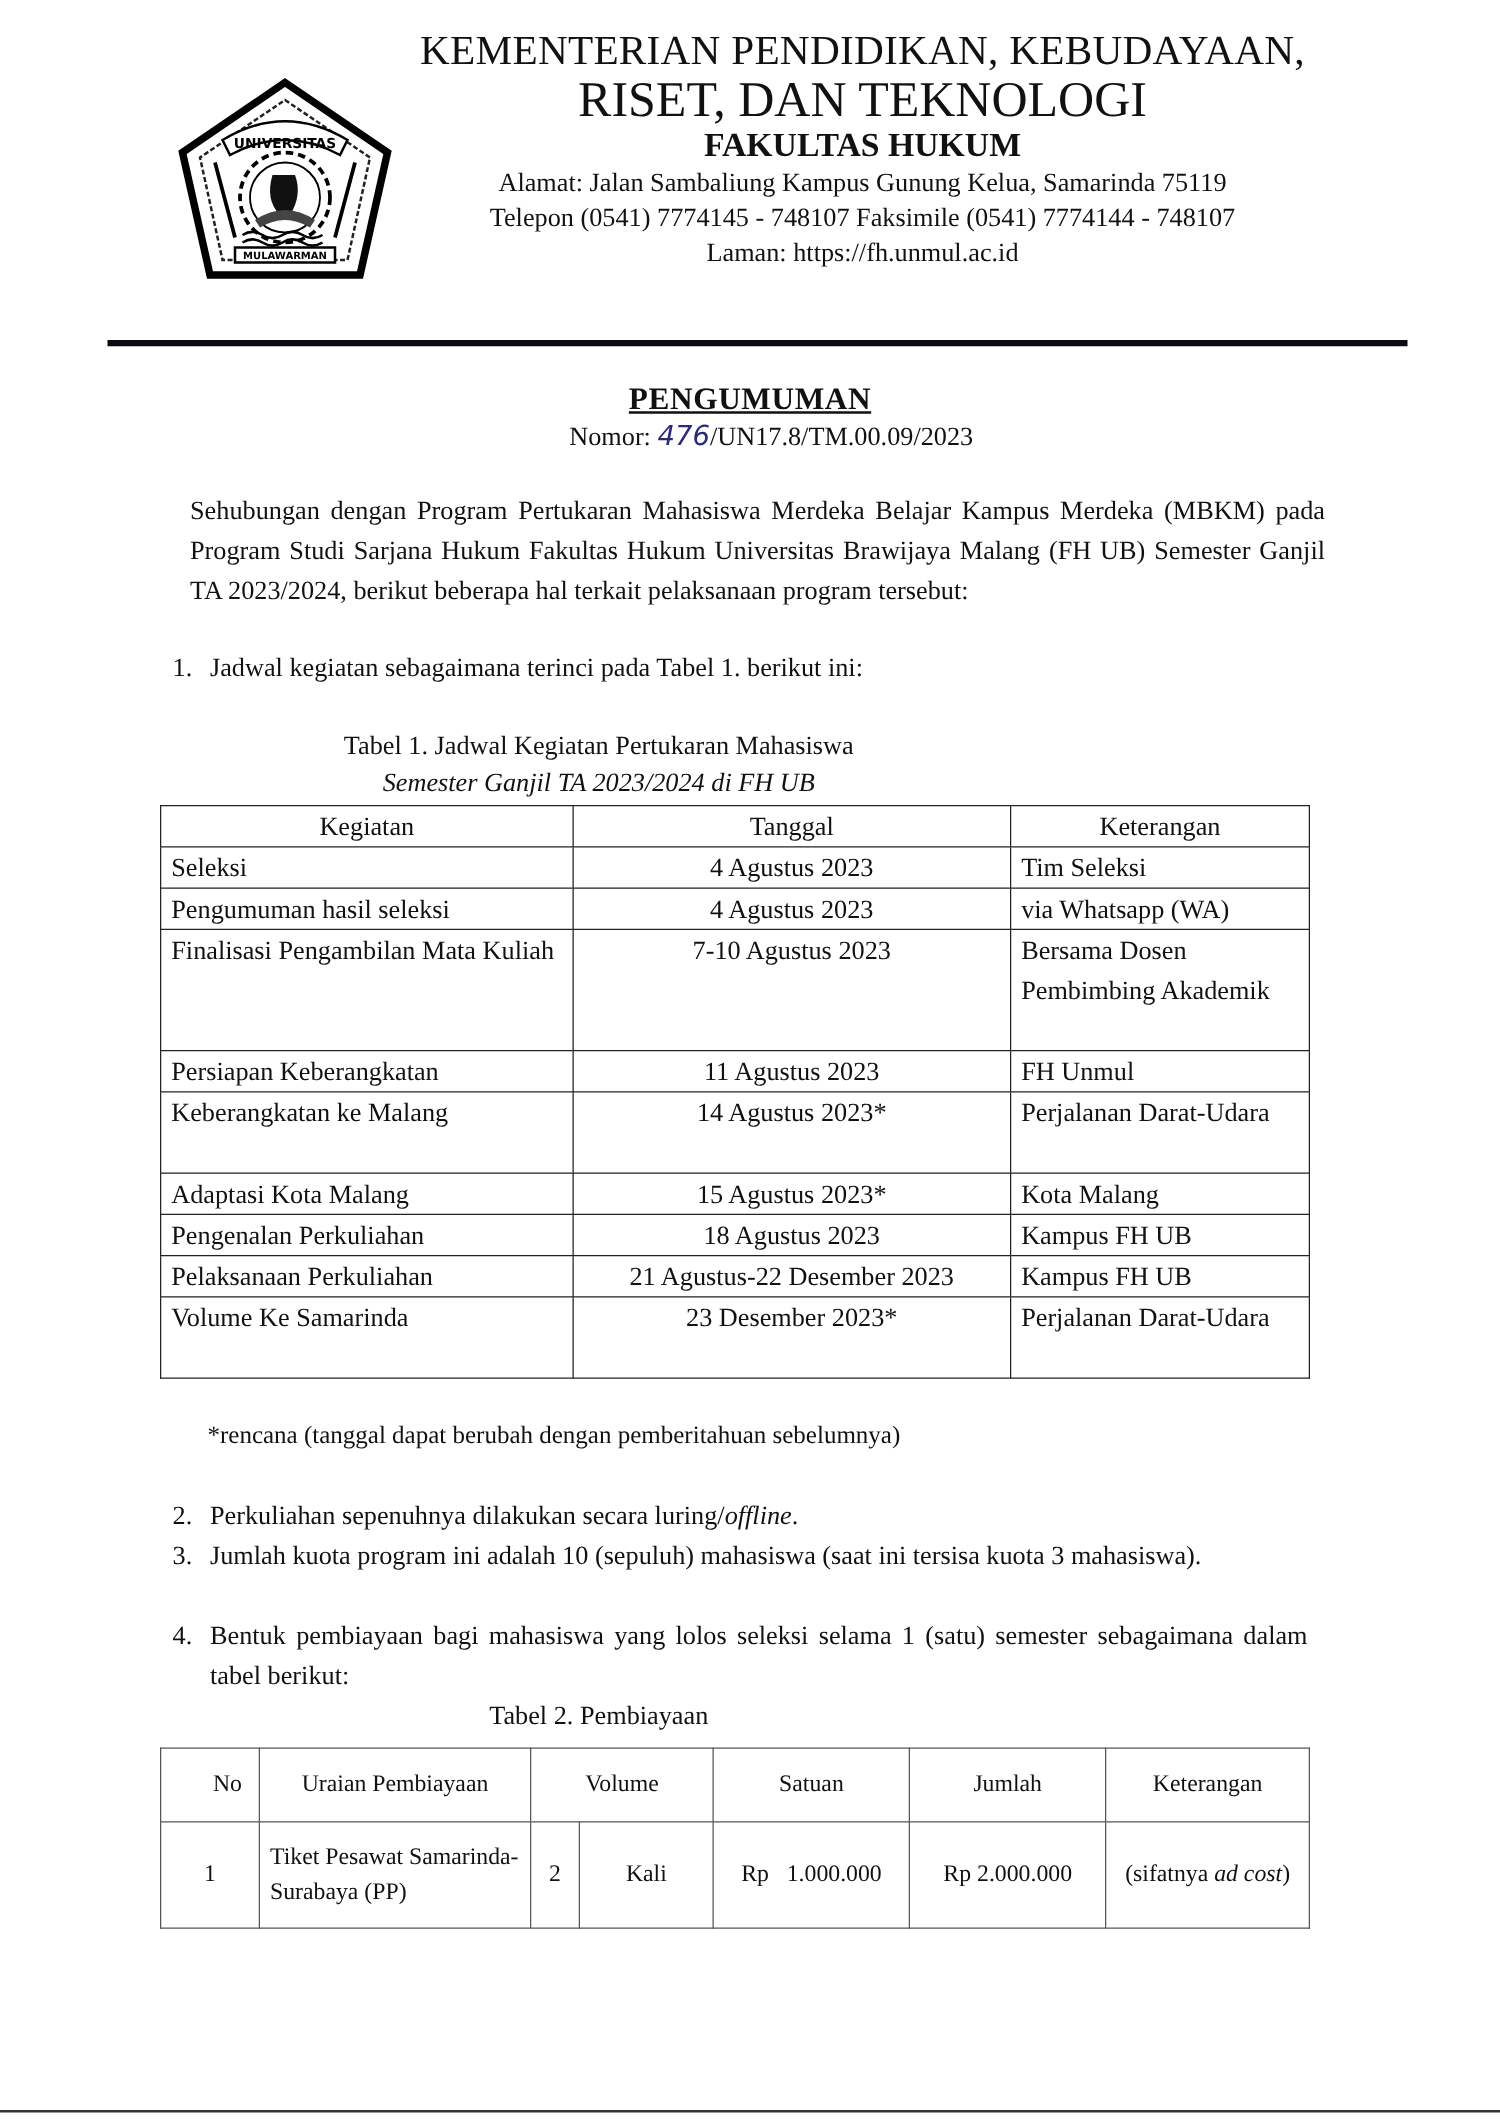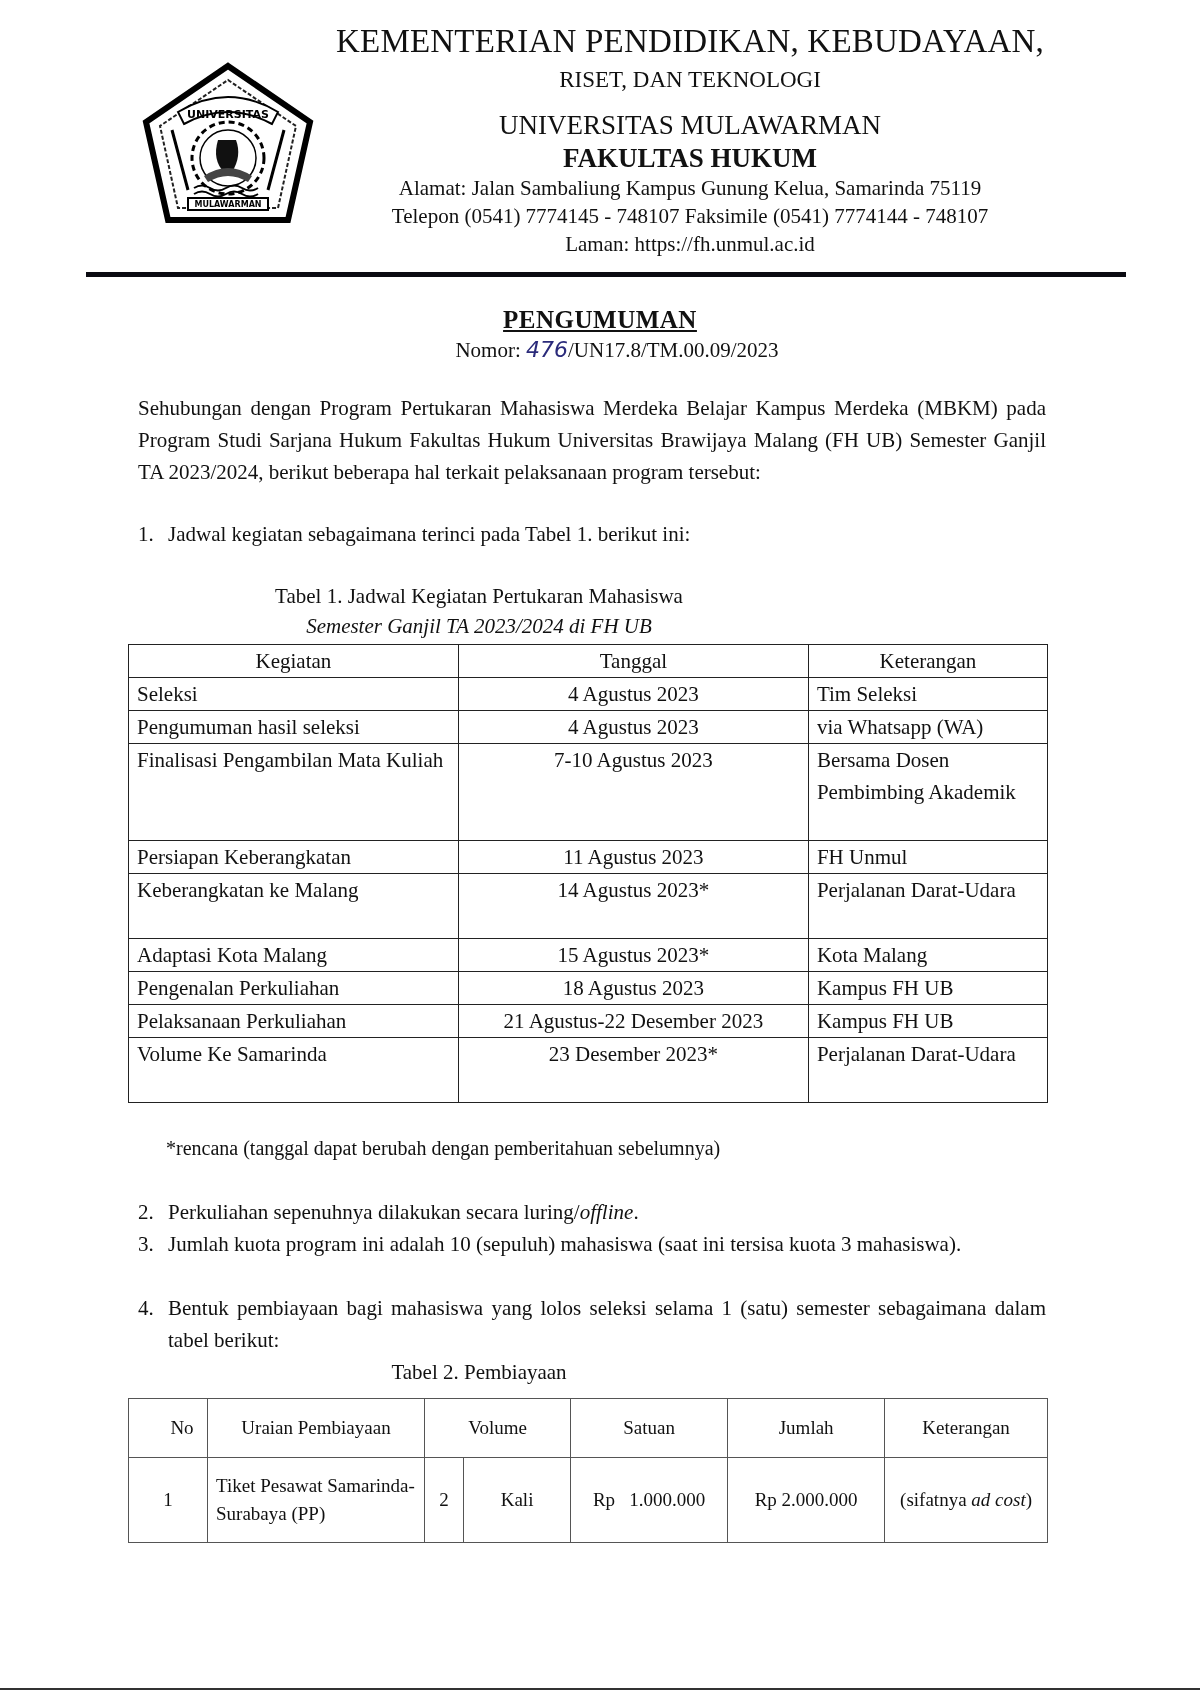--- a/index.html
+++ b/index.html
@@ -6,34 +6,34 @@
   body {
     width: 1200px; height: 1697px; position: relative; overflow: hidden;
     font-family: "Liberation Serif", "DejaVu Serif", serif; color: #111;
   }
   .page { position: absolute; left: 0; top: 0; width: 1200px; height: 1697px; }
 
   
   .logo { position: absolute; left: 138px; top: 60px; width: 180px; height: 170px; }
   .kop { position: absolute; left: 330px; top: 22px; width: 720px; text-align: center; }
   .kop .l1 { font-size: 33px; line-height: 38px; letter-spacing: 0.2px; }
-  .kop .l2 { font-size: 23px; line-height: 40px; }
+  .kop .l2 { font-size: 40px; line-height: 40px; }
   .kop .l3 { font-size: 27px; line-height: 34px; margin-top: 8px; }
   .kop .l4 { font-size: 27px; line-height: 32px; font-weight: bold; }
   .kop .l5, .kop .l6, .kop .l7 { font-size: 21px; line-height: 28px; }
   .rule { position: absolute; left: 86px; top: 272px; width: 1040px; height: 5px; background: #0b0b12; }
 
   
   .title { position: absolute; left: 0; width: 1200px; top: 306px; text-align: center;
            font-size: 25px; font-weight: bold; text-decoration: underline; letter-spacing: 0.5px; }
   .nomor { position: absolute; left: 0; width: 1200px; top: 337px; text-align: center; font-size: 21px; padding-left: 17px; }
   .nomor .hand { font-family: "DejaVu Sans", sans-serif; font-style: italic; color: #2a2a7a; font-size: 22px; }
 
   
-  .para { position: absolute; left: 138px; width: 908px; top: 392px; font-size: 21px;
+  .para { position: absolute; left: 152px; width: 908px; top: 392px; font-size: 21px;
           line-height: 32px; text-align: justify; }
   .item { position: absolute; left: 138px; width: 908px; font-size: 21px; line-height: 32px; text-align: justify; }
   .item .num { position: absolute; left: 0; top: 0; }
   .item .txt { display: block; padding-left: 30px; }
 
   .cap { position: absolute; left: 0; width: 958px; text-align: center; font-size: 21px; line-height: 32px; }
 
   
   table { border-collapse: collapse; position: absolute; }
   .t1 { left: 128px; top: 644px; width: 920px; font-size: 21px; }
@@ -73,21 +73,20 @@
     <path d="M56 134 q8 -5 16 0 t16 0 t16 0 t16 0" fill="none" stroke="#000" stroke-width="2"></path>
     <line x1="34" y1="70" x2="50" y2="130" stroke="#000" stroke-width="3"></line>
     <line x1="146" y1="70" x2="130" y2="130" stroke="#000" stroke-width="3"></line>
     <rect x="50" y="138" width="80" height="12" fill="#fff" stroke="#000" stroke-width="2"></rect>
     <text x="90" y="147" text-anchor="middle" font-size="8" font-weight="bold" font-family="DejaVu Sans, sans-serif">MULAWARMAN</text>
   </svg>
 
   <div class="kop">
     <div class="l1">KEMENTERIAN PENDIDIKAN, KEBUDAYAAN,</div>
     <div class="l2">RISET, DAN TEKNOLOGI</div>
-    <div class="l3">UNIVERSITAS MULAWARMAN</div>
     <div class="l4">FAKULTAS HUKUM</div>
     <div class="l5">Alamat: Jalan Sambaliung Kampus Gunung Kelua, Samarinda 75119</div>
     <div class="l6">Telepon (0541) 7774145 - 748107  Faksimile (0541) 7774144 - 748107</div>
     <div class="l7">Laman: https://fh.unmul.ac.id</div>
   </div>
   <div class="rule"></div>
 
   <div class="title">PENGUMUMAN</div>
   <div class="nomor">
     <span>Nomor:</span>

